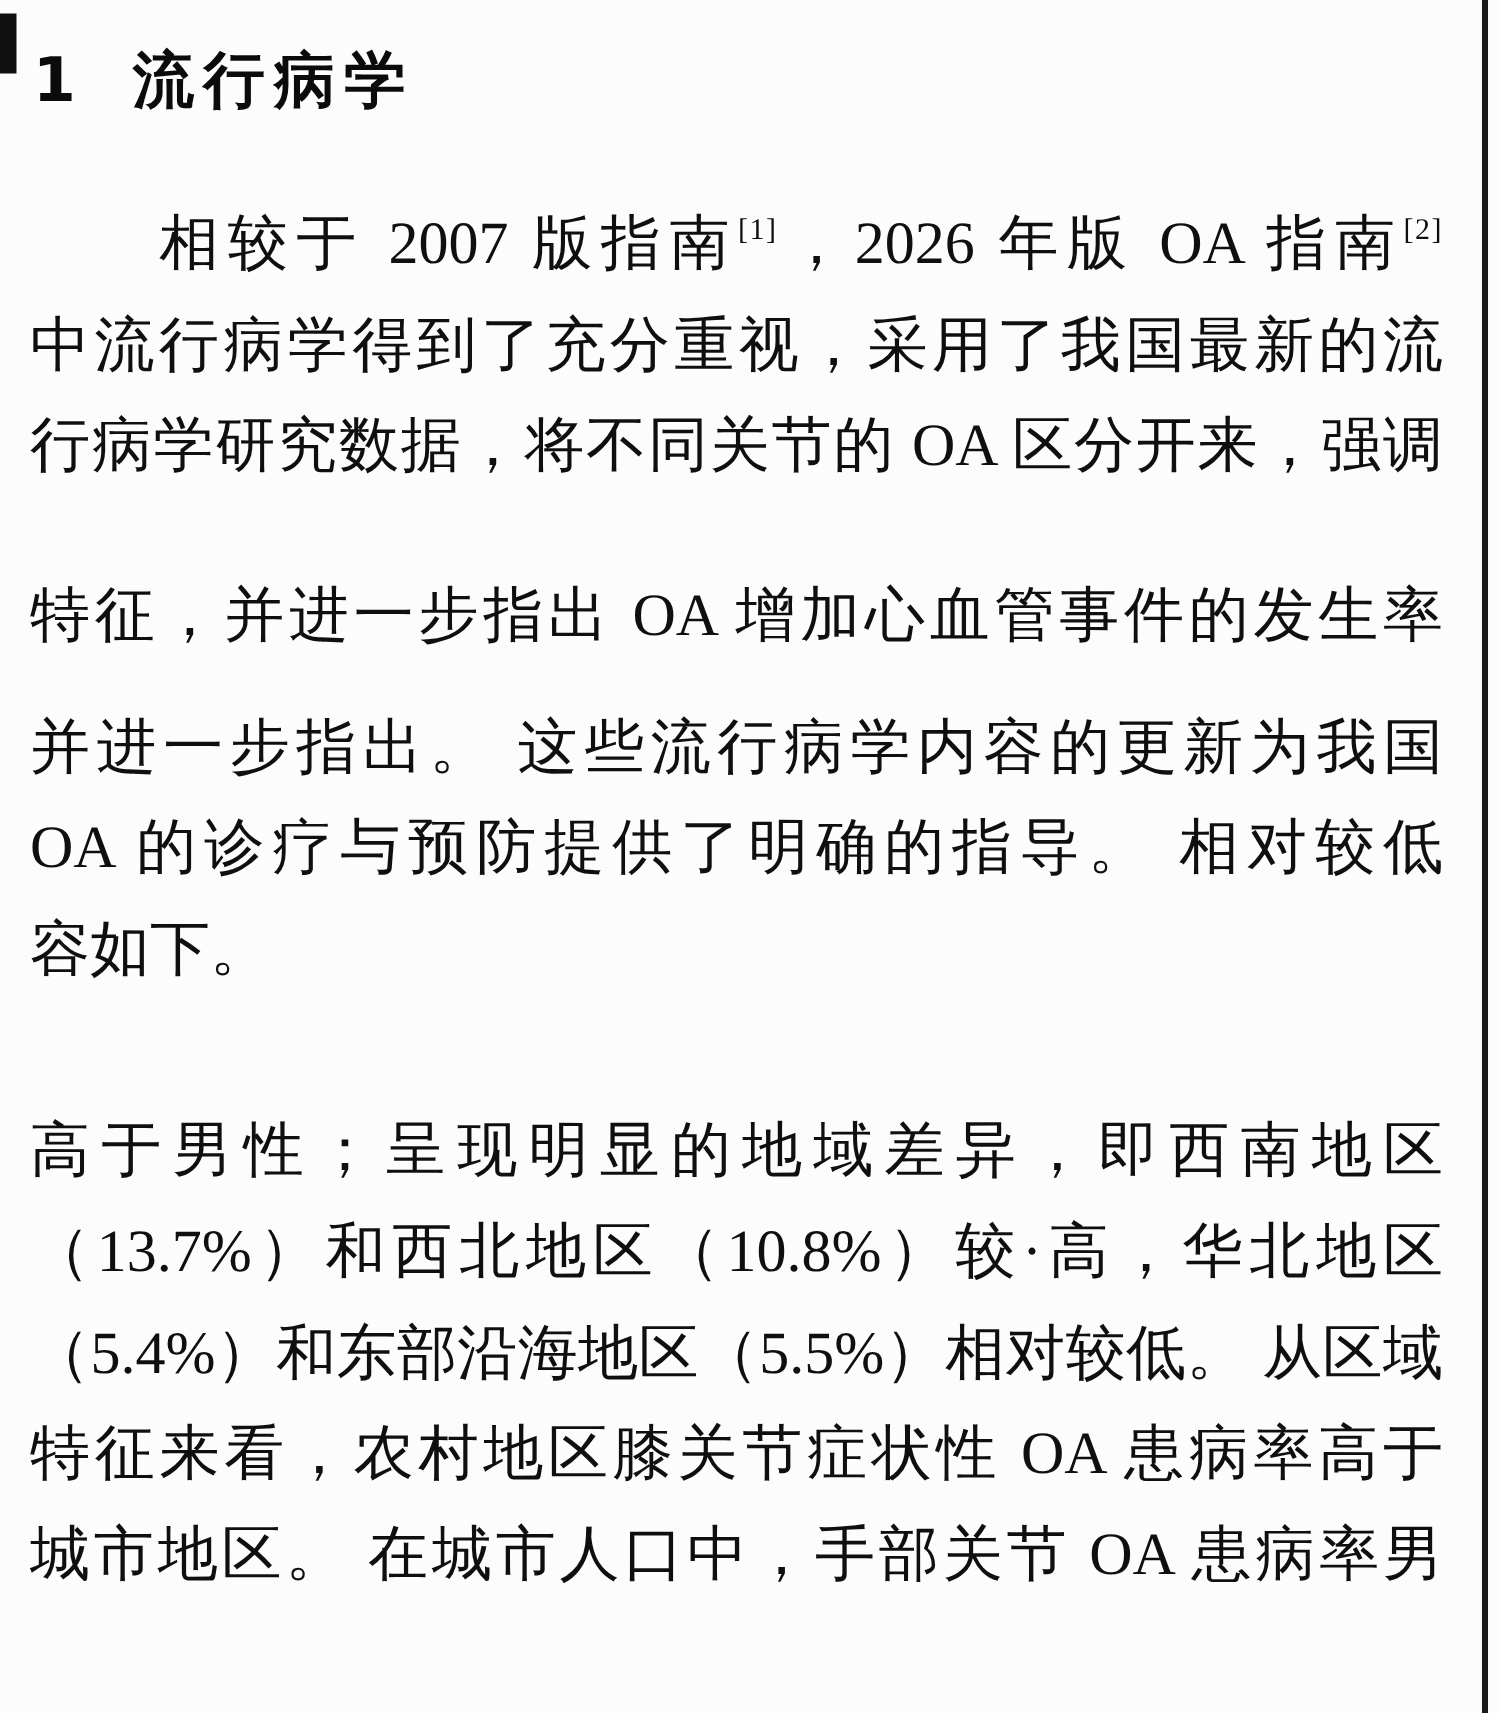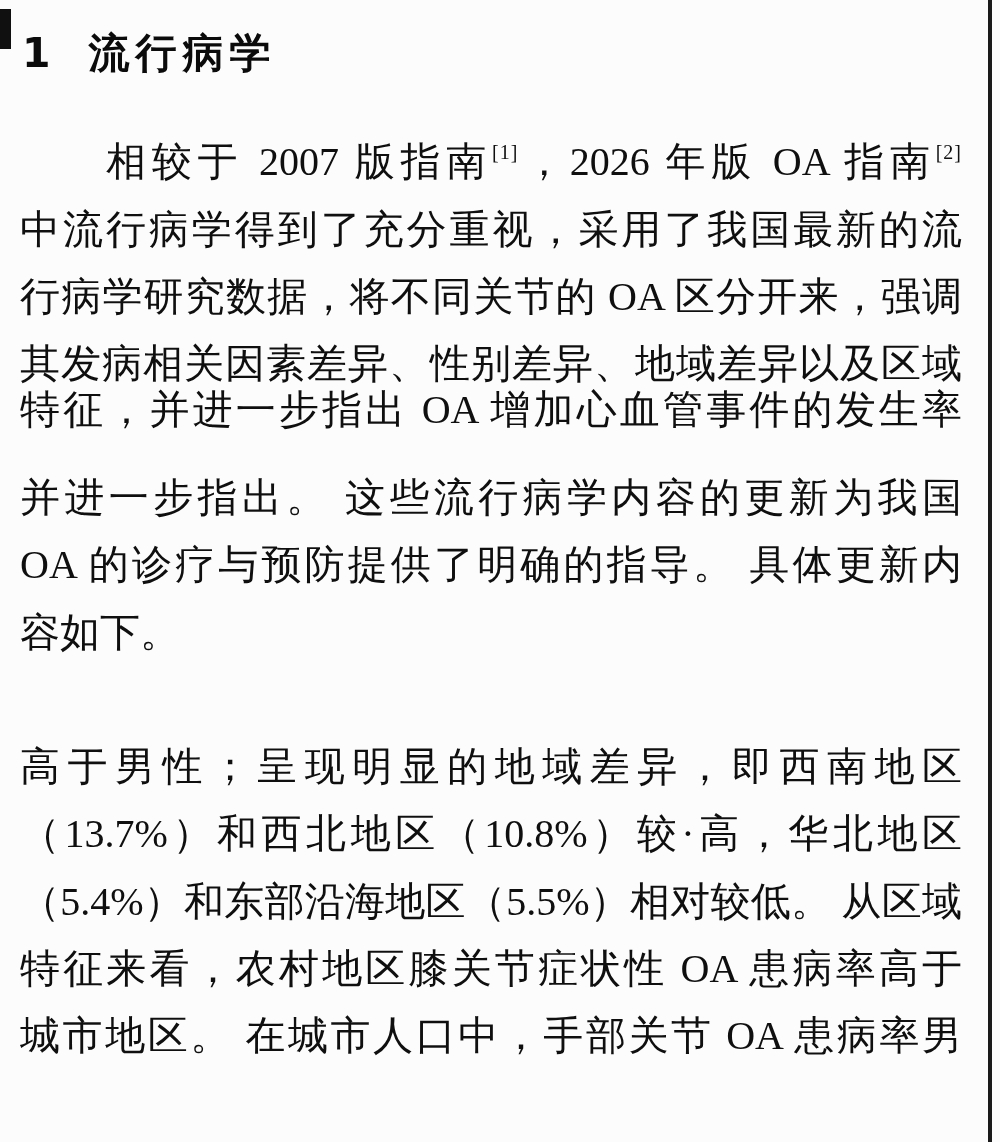--- a/index.html
+++ b/index.html
@@ -47,24 +47,23 @@
   <div class="heading">
     <span class="h-num">1</span><span class="h-title">流行病学</span>
   </div>
 
   <div class="line indent" style="top:136px">
     <span>相较于 2007 版指南</span><sup class="ref">[1]</sup><span>，2026 年版 OA 指南</span><sup class="ref">[2]</sup>
   </div>
 
   <div class="line" style="top:204px">中流行病学得到了充分重视，采用了我国最新的流</div>
   <div class="line" style="top:271px">行病学研究数据，将不同关节的 OA 区分开来，强调</div>
-  <div class="line" style="top:338px">其发病相关因素差异、性别差异、地域差异以及区域</div>
   <div class="line" style="top:384px">特征，并进一步指出 OA 增加心血管事件的发生率</div>
   <div class="line" style="top:472px">并进一步指出。 这些流行病学内容的更新为我国</div>
-  <div class="line" style="top:539px">OA 的诊疗与预防提供了明确的指导。 具体更新内</div>
+  <div class="line" style="top:539px">OA 的诊疗与预防提供了明确的指导。 相对较低</div>
   <div class="line short" style="top:607px">容如下。</div>
 
   <div class="line" style="top:741px">高于男性；呈现明显的地域差异，即西南地区</div>
   <div class="line" style="top:808px">（13.7%）和西北地区（10.8%）较·高，华北地区</div>
   <div class="line" style="top:876px">（5.4%）和东部沿海地区（5.5%）相对较低。 从区域</div>
   <div class="line" style="top:943px">特征来看，农村地区膝关节症状性 OA 患病率高于</div>
   <div class="line" style="top:1010px">城市地区。 在城市人口中，手部关节 OA 患病率男</div>
 
   <div class="scan-edge-line"></div>
   <div class="scan-mark"></div>

